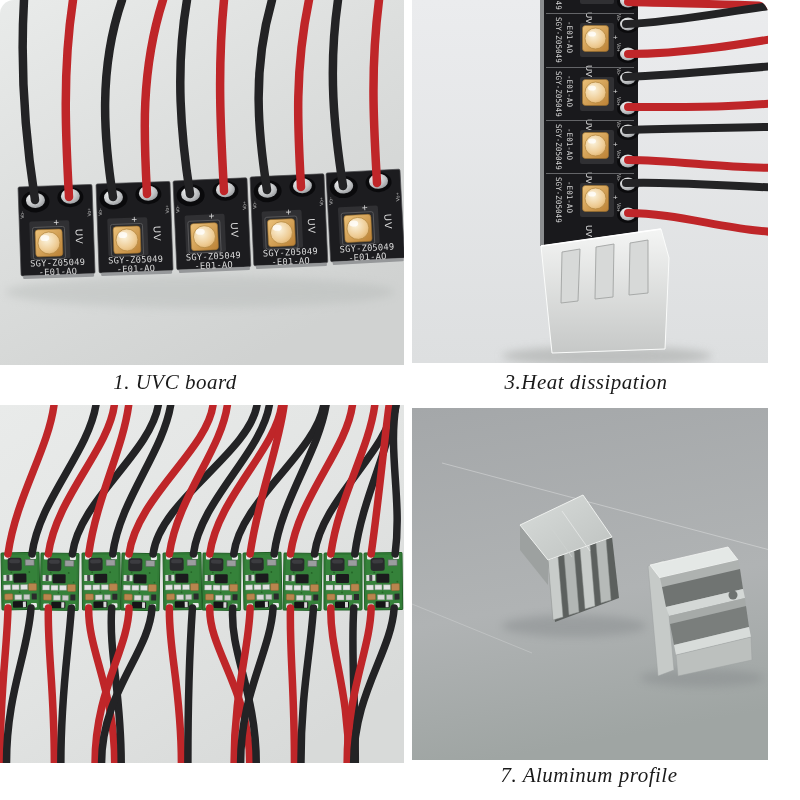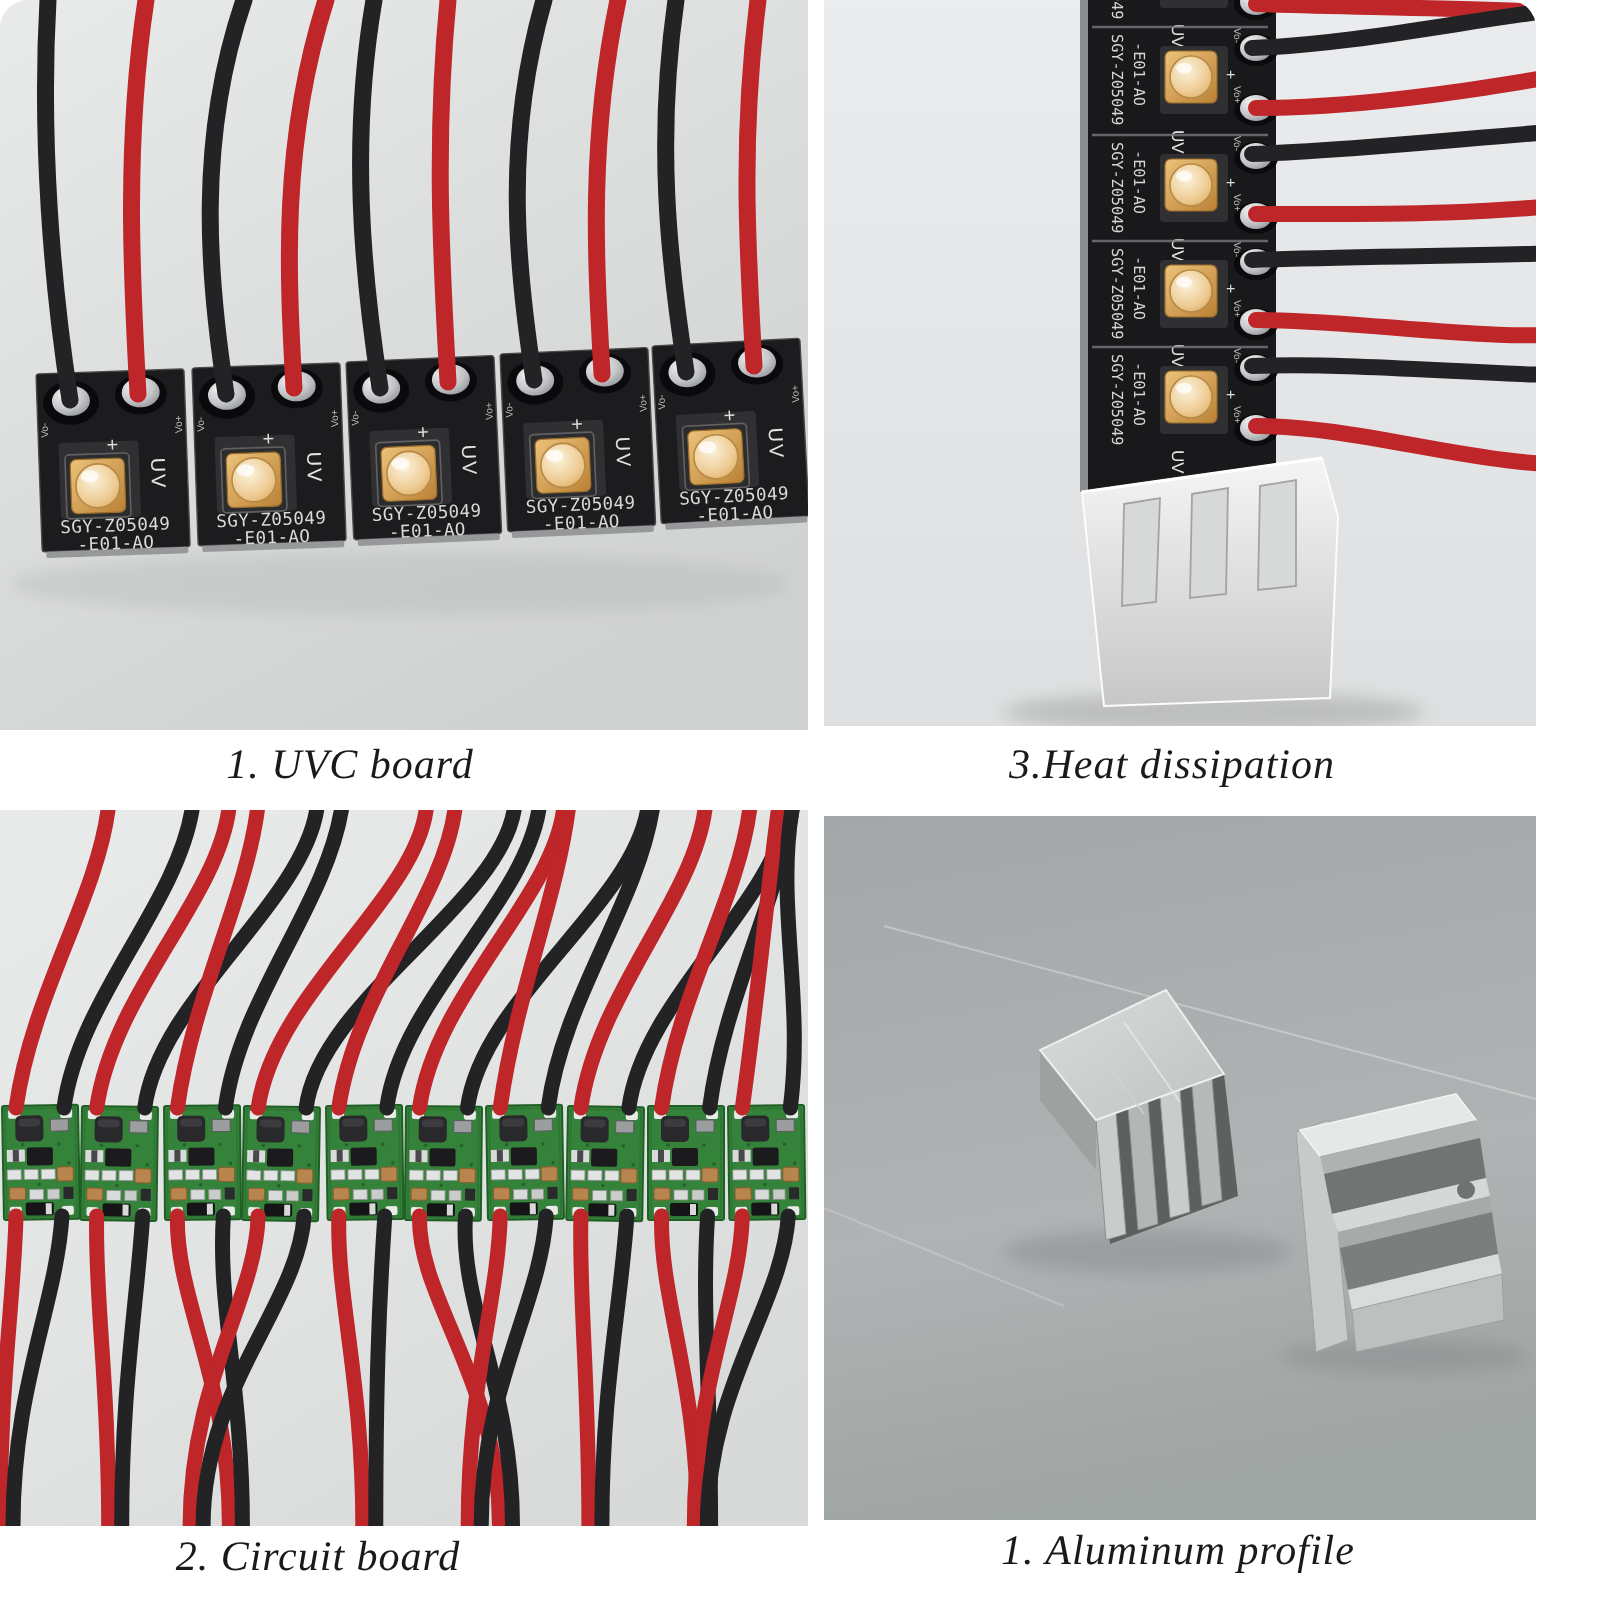--- a/index.html
+++ b/index.html
@@ -303,15 +303,14 @@
         <polygon points="257,208 333,190 334,198 258,216" fill="#a6aaa8"></polygon>
         <polygon points="258,216 334,198 337,219 262,237" fill="#7a7e7c"></polygon>
         <polygon points="262,237 337,219 339,229 264,247" fill="#d8dcda"></polygon>
         <polygon points="264,247 339,229 340,252 266,268" fill="#bcc0be" stroke="#9da1a0" stroke-width="0.5"></polygon>
       </g>
     </svg>
   </div>
 
   <div class="caption c1">1. UVC board</div>
   <div class="caption c3">3.Heat dissipation</div>
-  <div class="caption c2">2. Circuit board</div>
-  <div class="caption c4">1. Aluminum profile</div>
+  <div class="caption c4">7. Aluminum profile</div>
 </div>
 
 </body></html>

